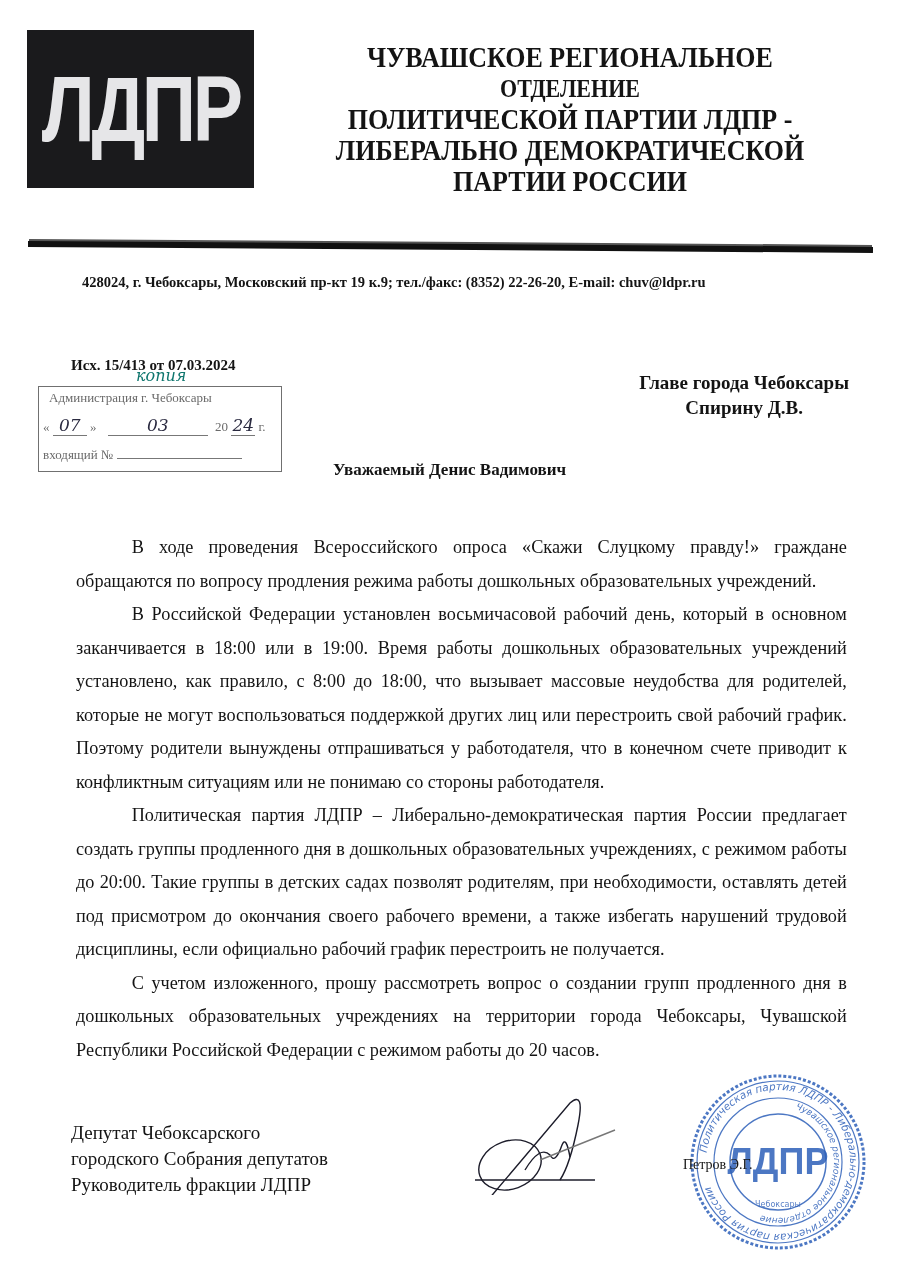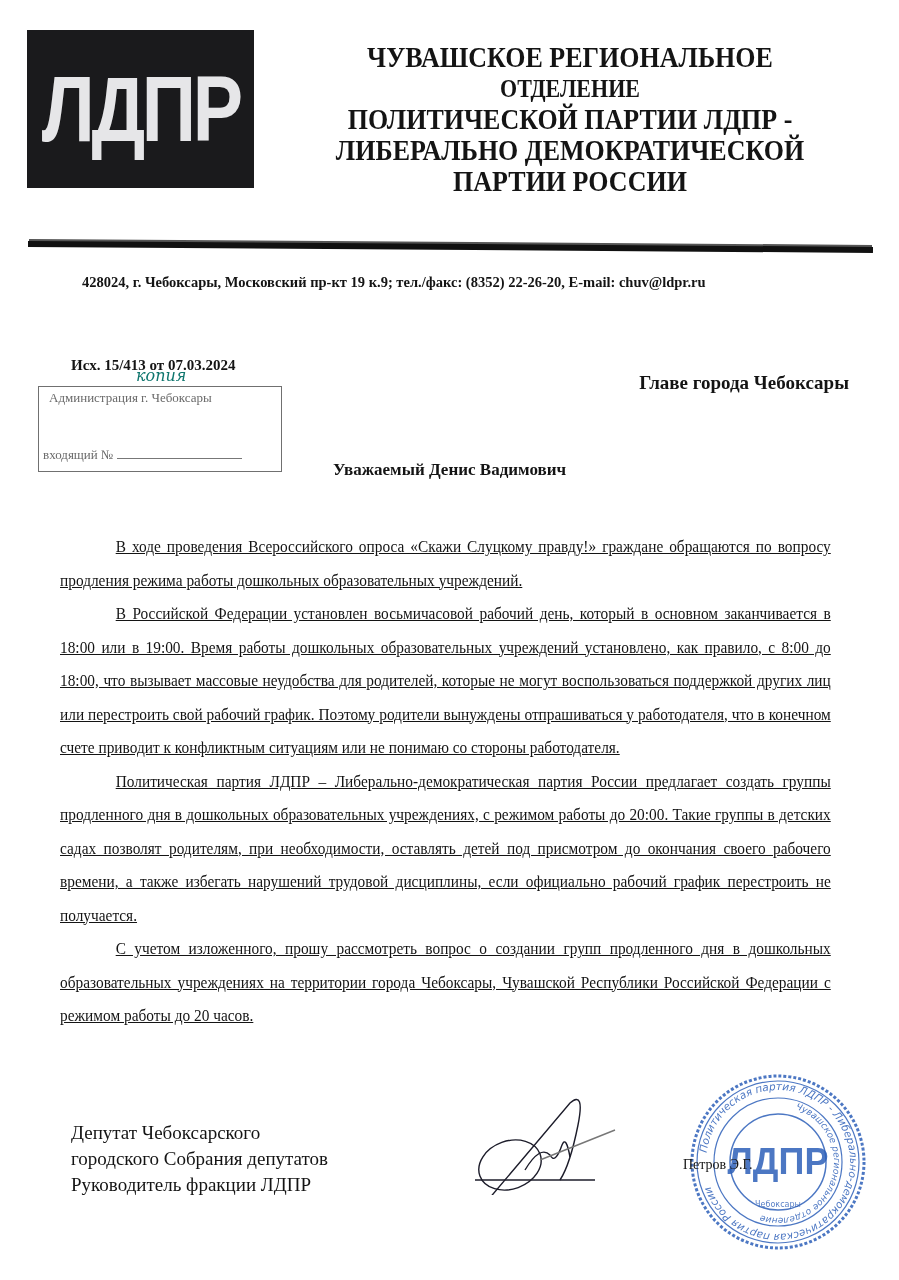--- a/index.html
+++ b/index.html
@@ -29,21 +29,21 @@
   .stamp-box {
     left: 38px; top: 386px; width: 242px; height: 84px; border: 1.5px solid #707070;
     font-size: 13px; color: #6a6a6a; font-family: "Liberation Serif", serif;
   }
   .stamp-row { position: absolute; left: 4px; right: 4px; white-space: nowrap; }
   .hand { font-family: "DejaVu Serif", serif; font-style: italic; color: #2a2a40; font-size: 17px; }
   .kopiya { left: 136px; top: 366px; font-family: "DejaVu Serif", serif; font-style: italic; color: #0f766e; font-size: 16px; }
   .addressee { right: 50px; top: 370px; text-align: center; font-weight: bold; font-size: 19px; line-height: 25px; }
   .salutation { left: 0; width: 899px; top: 460px; text-align: center; font-weight: bold; font-size: 17px; }
   .body-text {
-    left: 60px; top: 530px; width: 772px; font-size: 16px; line-height: 33.5px; text-align: justify; text-decoration: underline;
+    left: 76px; top: 530px; width: 772px; font-size: 19px; line-height: 33.5px; text-align: justify;
   }
   .body-text p { margin: 0; text-indent: 58px; transform: scaleX(0.96); transform-origin: left; width: 104%; }
   .signer { left: 71px; top: 1096px; font-size: 19px; line-height: 26px; margin-top: 24px; }
   .signature { left: 470px; top: 1085px; }
   .seal { left: 688px; top: 1072px; }
   .signame { left: 683px; top: 1157px; font-size: 14px; }
 </style>
 </head>
 <body>
 
@@ -61,28 +61,38 @@
 
 <div class="abs rule"></div>
 
 <div class="abs addr">428024, г. Чебоксары, Московский пр-кт 19 к.9; тел./факс: (8352) 22-26-20, E-mail: chuv@ldpr.ru</div>
 
 <div class="abs outnum">Исх. 15/413 от 07.03.2024</div>
 <div class="abs kopiya">копия</div>
 
 <div class="abs stamp-box">
   <div class="stamp-row" style="top:3px;left:10px;font-family:Liberation Serif, serif;">Администрация г. Чебоксары</div>
+  <div class="stamp-row" style="top:28px;">
+    <span>«</span>
+    <span class="hand" style="display:inline-block;width:34px;border-bottom:1px solid #777;text-align:center;">07</span>
+    <span>»</span>
+    <span class="hand" style="display:inline-block;width:100px;border-bottom:1px solid #777;text-align:center;margin-left:8px;">03</span>
+    <span style="margin-left:4px;">20</span>
+    <span class="hand" style="display:inline-block;width:24px;border-bottom:1px solid #777;text-align:center;">24</span>
+    <span>г.</span>
+  </div>
   <div class="stamp-row" style="top:60px;">
     <span>входящий №</span>
     <span style="display:inline-block;width:125px;border-bottom:1px solid #777;"></span>
   </div>
 </div>
 
 <div class="abs addressee">
   <div>Главе города Чебоксары</div>
+  <div>Спирину Д.В.</div>
 </div>
 
 <div class="abs salutation">Уважаемый Денис Вадимович</div>
 
 <div class="abs body-text">
   <p>В ходе проведения Всероссийского опроса «Скажи Слуцкому правду!» граждане обращаются по вопросу продления режима работы дошкольных образовательных учреждений.</p>
   <p>В Российской Федерации установлен восьмичасовой рабочий день, который в основном заканчивается в 18:00 или в 19:00. Время работы дошкольных образовательных учреждений установлено, как правило, с 8:00 до 18:00, что вызывает массовые неудобства для родителей, которые не могут воспользоваться поддержкой других лиц или перестроить свой рабочий график. Поэтому родители вынуждены отпрашиваться у работодателя, что в конечном счете приводит к конфликтным ситуациям или не понимаю со стороны работодателя.</p>
   <p>Политическая партия ЛДПР – Либерально-демократическая партия России предлагает создать группы продленного дня в дошкольных образовательных учреждениях, с режимом работы до 20:00. Такие группы в детских садах позволят родителям, при необходимости, оставлять детей под присмотром до окончания своего рабочего времени, а также избегать нарушений трудовой дисциплины, если официально рабочий график перестроить не получается.</p>
   <p>С учетом изложенного, прошу рассмотреть вопрос о создании групп продленного дня в дошкольных образовательных учреждениях на территории города Чебоксары, Чувашской Республики Российской Федерации с режимом работы до 20 часов.</p>
 </div>

